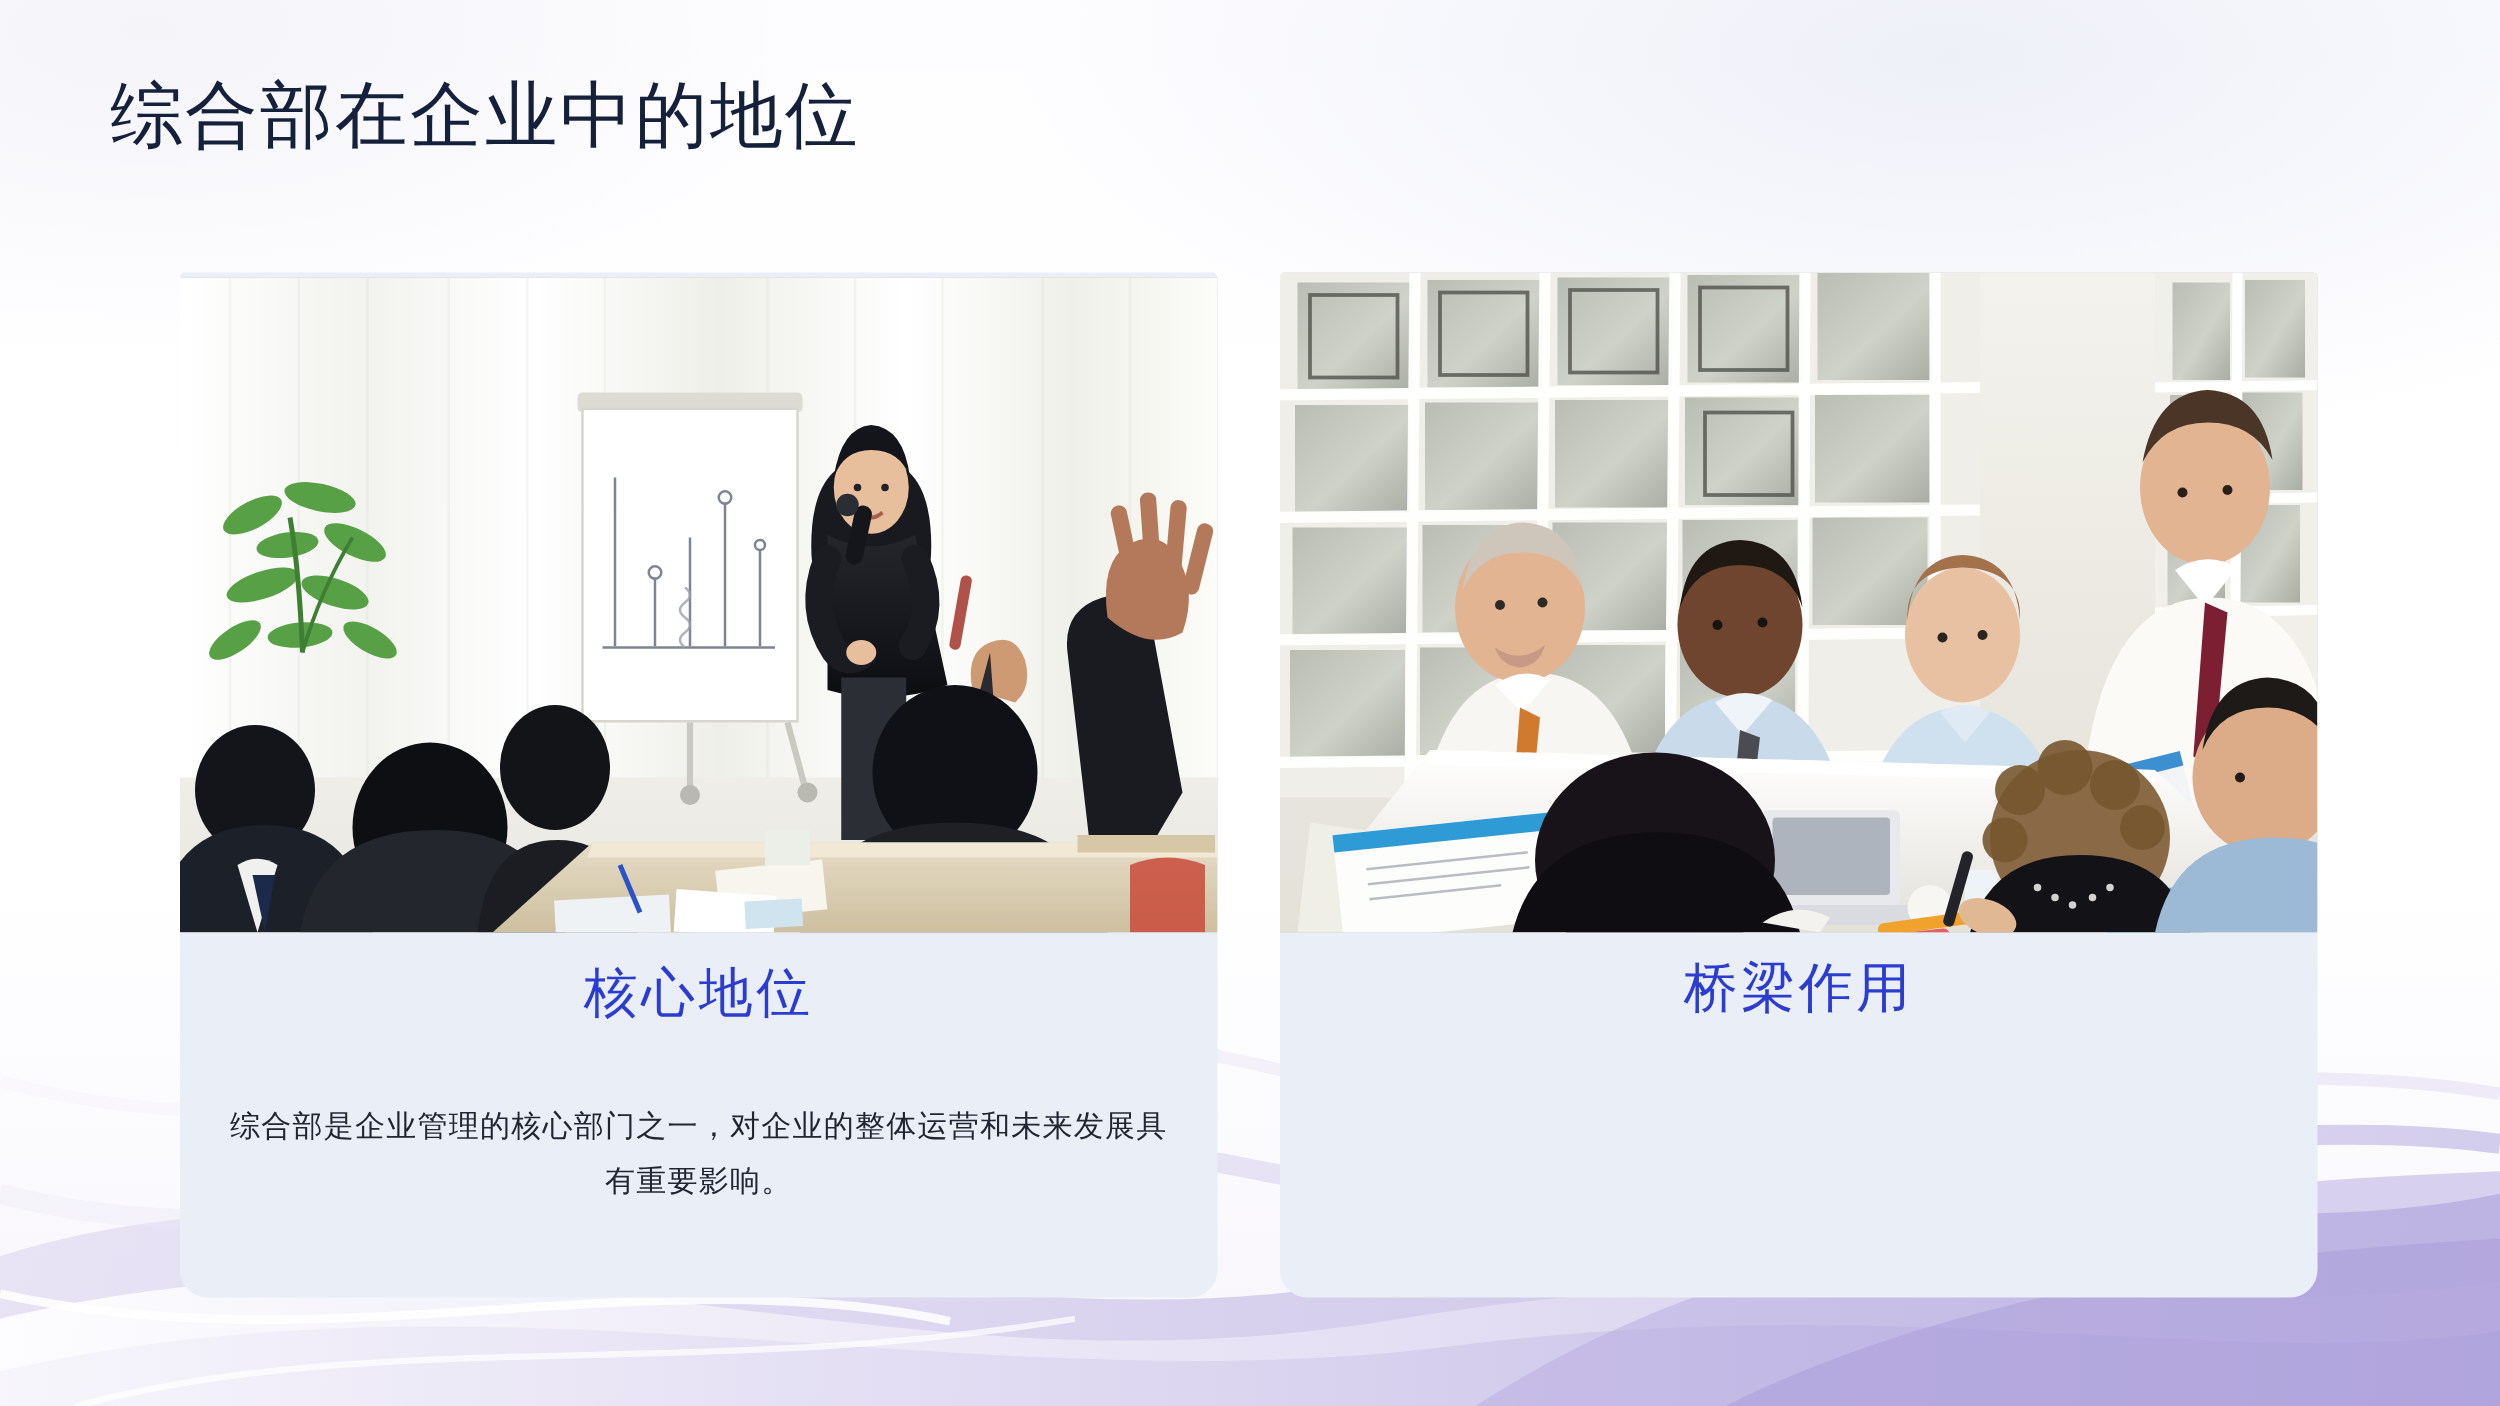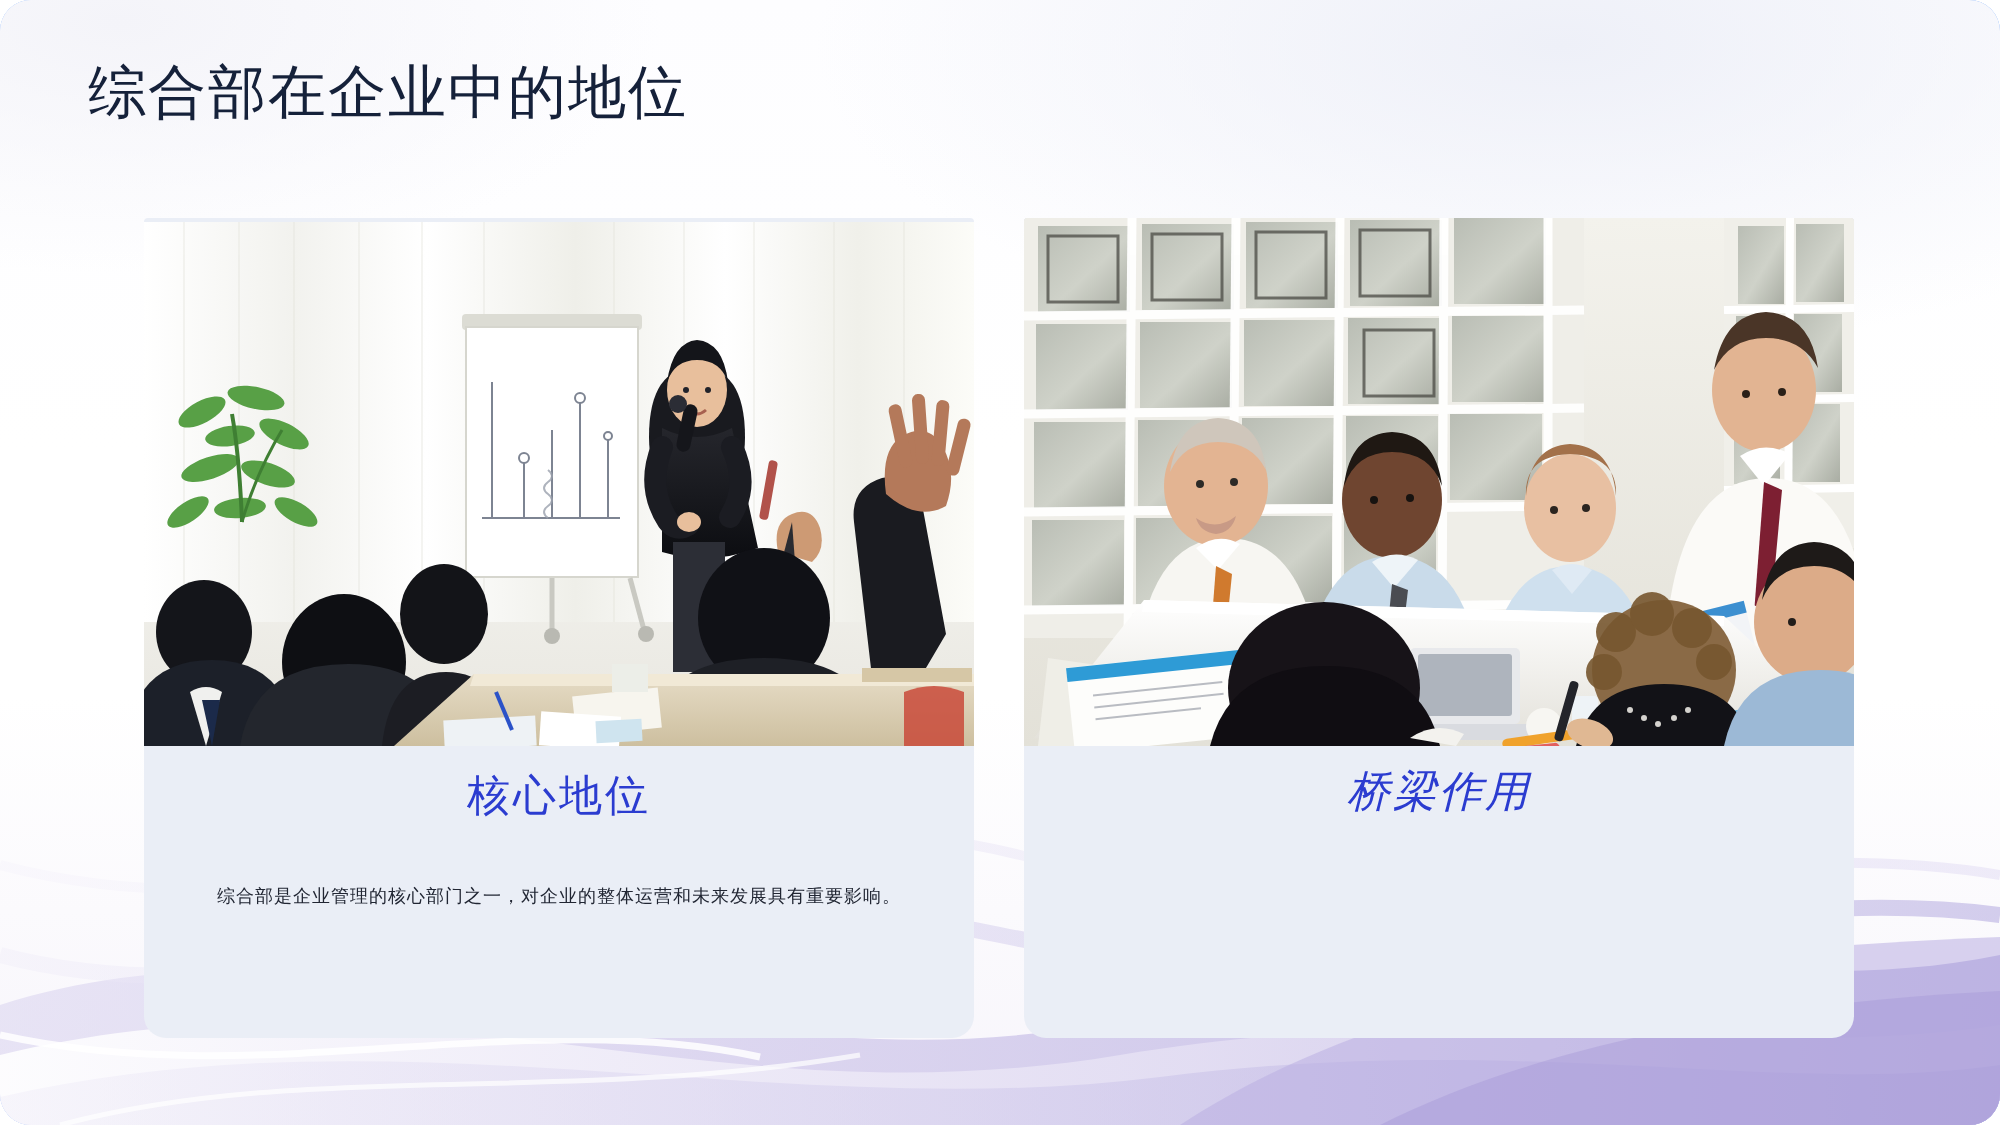--- a/index.html
+++ b/index.html
@@ -4,21 +4,21 @@
 <style>
   html,body{margin:0;padding:0;}
   body{
     width:2000px;height:1125px;overflow:hidden;
     font-family:"Liberation Serif","DejaVu Serif",serif;
     background:#ffffff;
     position:relative;
   }
 
   
-  .slide{position:absolute;inset:0;overflow:hidden;background:#3b82f6;border-radius:31px;}
+  .slide{position:absolute;inset:0;overflow:hidden;background:#3b82f6;}
 
   .bg-tint{
     position:absolute;inset:0;
     background:
       radial-gradient(1200px 500px at 78% 4%, #eef0f8 0%, rgba(255,255,255,0) 62%),
       radial-gradient(900px 420px at 6% 2%, #f4f4f9 0%, rgba(255,255,255,0) 60%),
       linear-gradient(180deg,#fdfdff 0%,#ffffff 40%,#ffffff 62%,#f7f5fb 100%);
   }
   .bg-waves{position:absolute;left:0;bottom:0;width:2000px;height:420px;}
 
@@ -32,41 +32,41 @@
 
   
   .cards{position:absolute;left:144px;top:218px;width:1710px;height:708px;}
   .card{
     position:absolute;top:0;width:830px;height:820px;
     background:#eaeef6;
     border-radius:4px 4px 22px 22px;
     overflow:hidden;
   }
   .card.left{left:0;}
-  .card.right{left:880px;font-style:italic;}
+  .card.right{left:880px;}
 
   .photo{
     position:absolute;left:0;top:4px;width:830px;height:524px;
     overflow:hidden;background:#cfcfcf;
   }
   .card.right .photo{top:0;height:528px;}
 
   .card-body{
     position:absolute;left:0;right:0;
     top:552px;text-align:center;padding:0 38px;
     box-sizing:border-box;
   }
   .card.right .card-body{top:548px;}
 
   .card-heading{
     font-size:43px;color:#2b3cd0;letter-spacing:3px;
     margin:0 0 58px 0;line-height:1.2;
   }
   .card-text{
-    font-size:18px;color:#212633;line-height:1.85;
+    font-size:24px;color:#212633;line-height:1.85;
     letter-spacing:1px;margin:0;
   }
 
   
   .scene{position:absolute;inset:0;}
   svg.scene{display:block;}
 </style>
 </head>
 <body>
 

